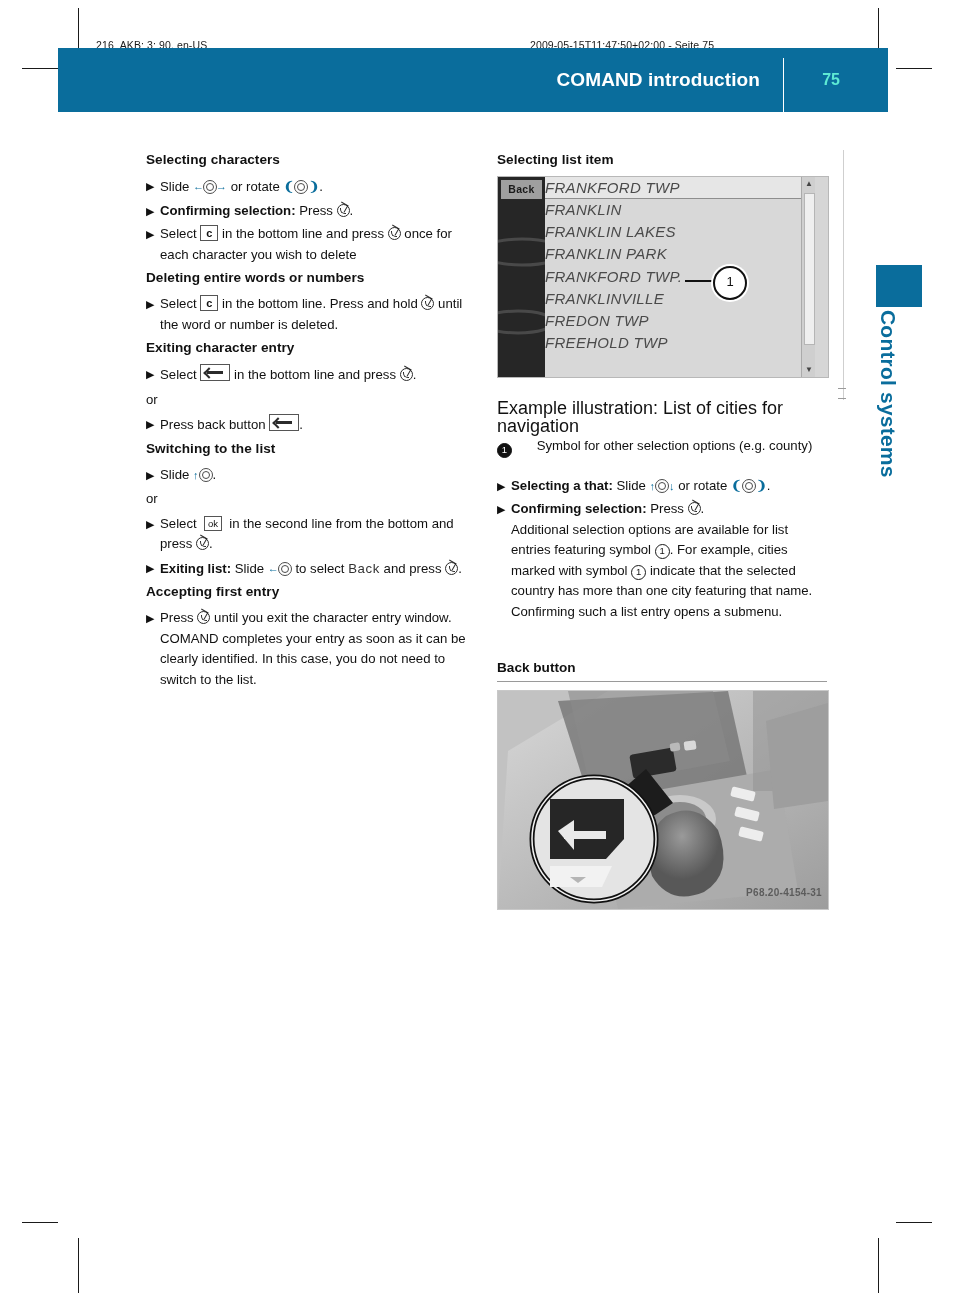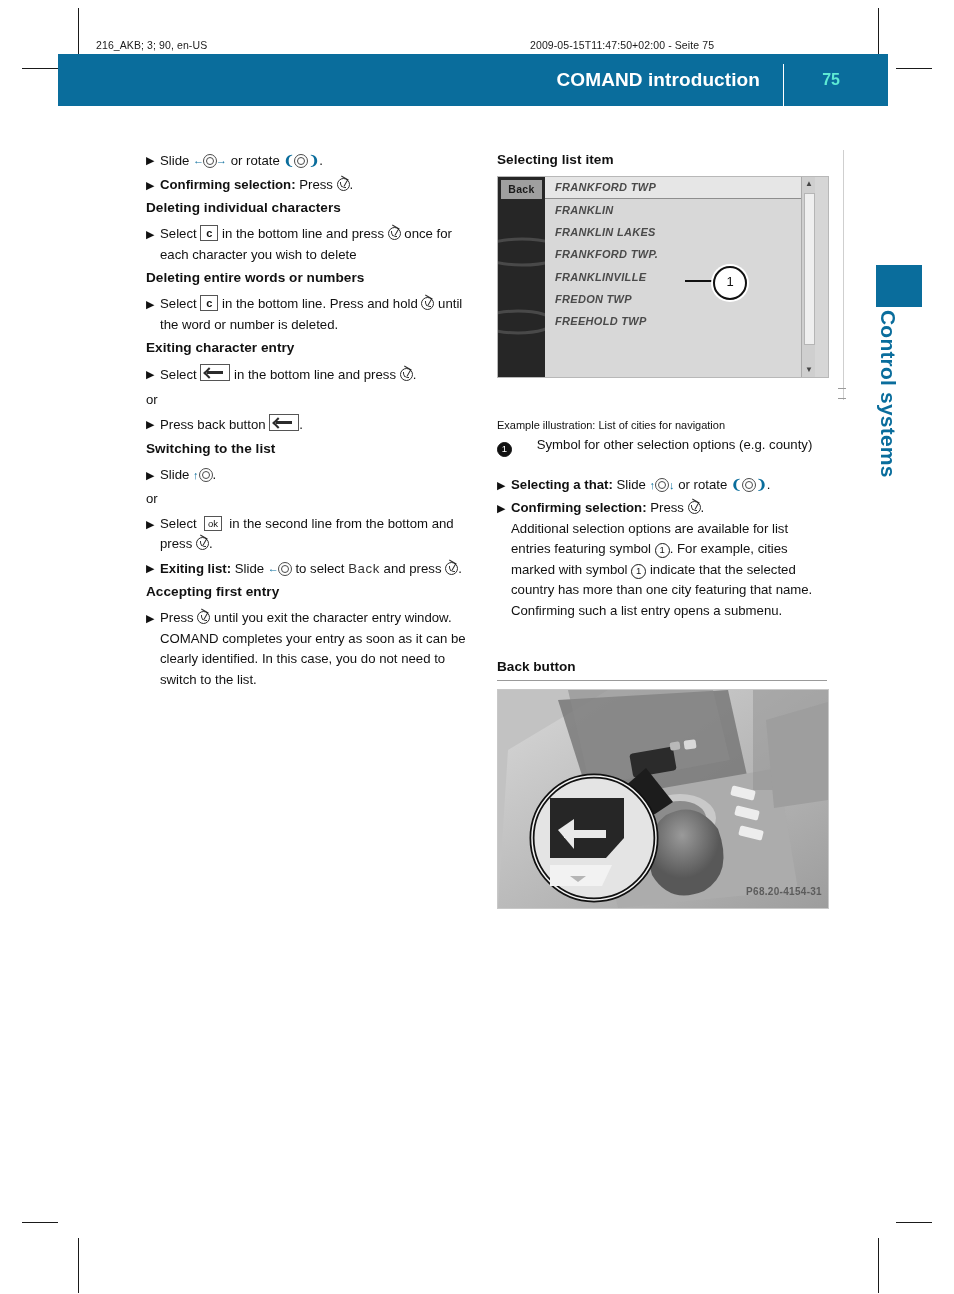--- a/index.html
+++ b/index.html
@@ -33,23 +33,23 @@
     letter-spacing: 0.1px;
     margin-top: 20px;
   }
   .meta-left  { left: 96px; top: 18px; }
   .meta-right { left: 530px; top: 18px; }
 
   
   .headbar {
     position: absolute;
     left: 58px;
-    top: 54px;
+    top: 48px;
     width: 830px;
-    height: 52px;
+    height: 64px;
     background: #0a6d9c;
   }
   .headbar-title {
     position: absolute;
     right: 128px;
     top: 50%;
     transform: translateY(-50%);
     color: #ffffff;
     font-size: 19px;
     font-weight: bold;
@@ -328,24 +328,23 @@
   }
   .fig-list-area {
     position: absolute;
     left: 47px; top: 0;
     right: 13px; bottom: 0;
     background: #d8d8d8;
   }
   .fig-row {
     height: 22.2px;
     line-height: 22.2px;
-    padding-left: 10px;
-    font-size: 11px;
+    font-size: 15px;
     font-style: italic;
-    font-weight: bold;
+    font-weight: normal;
     color: #4a4a4a;
     letter-spacing: 0.3px;
     white-space: nowrap;
     position: relative;
   }
   .fig-row.first {
     background: #e6e6e6;
     border-bottom: 1px solid #8e8e8e;
     height: 21px;
     line-height: 21px;
@@ -402,23 +401,23 @@
     position: absolute;
     right: 0;
     bottom: -16px;
     font-size: 10px;
     font-weight: bold;
     color: #3a3a3a;
     letter-spacing: 0.3px;
   }
 
   .figcaption {
-    font-size: 11px;
+    font-size: 18px;
     line-height: 18px;
-    margin-top: 38px;
+    margin-top: 21px;
   }
   .figlegend {
     display: flex;
     align-items: flex-start;
     font-size: 13.2px;
     line-height: 20.5px;
     margin-top: 1px;
   }
   .figlegend .num { flex: 0 0 auto; width: 22px; padding-top: 3px; }
   .figlegend .lbl { flex: 1 1 auto; text-align: center; }
@@ -475,39 +474,39 @@
 </div>
 
 <div class="thumbtab"></div>
 <div class="sidetab-text">Control systems</div>
 <div class="edge-rule"></div>
 <div class="edge-tick" style="top:388px;"></div>
 <div class="edge-tick" style="top:398px;"></div>
 
 <div class="col col-left">
 
+  <h3 class="sec">Selecting characters</h3>
   <div class="step">
     <div class="tri">▶</div>
     <div class="txt">
       <span>Slide</span>
       <span class="arr arr-l">←</span><span class="ring"></span><span class="arr arr-r">→</span>
       <span>or rotate</span>
       <span class="brk">❨</span><span class="ring"></span><span class="brk">❩</span><span>.</span>
     </div>
   </div>
   <div class="step">
     <div class="tri">▶</div>
     <div class="txt">
       <span class="b">Confirming selection:</span>
       <span>Press</span>
       <span class="press"></span><span>.</span>
     </div>
   </div>
 
-  <h3 class="sec sec-gap">Deleting individual characters</h3>
   <div class="step">
     <div class="tri">▶</div>
     <div class="txt">
       <span>Select</span>
       <span class="key">c</span>
       <span>in the bottom line and press</span>
       <span class="press"></span>
       <span>once for each character you wish to delete</span>
     </div>
   </div>
@@ -596,20 +595,21 @@
         <ellipse cx="30" cy="20" rx="42" ry="13" fill="none" stroke="#8a8a8a" stroke-width="3"></ellipse>
         <ellipse cx="26" cy="90" rx="36" ry="11" fill="none" stroke="#8a8a8a" stroke-width="3"></ellipse>
       </svg>
     </div>
     <div class="fig-back">Back</div>
 
     <div class="fig-list-area">
       <div class="fig-row first">FRANKFORD TWP</div>
       <div class="fig-row">FRANKLIN</div>
       <div class="fig-row">FRANKLIN LAKES</div>
+      <div class="fig-row">FRANKLIN PARK</div>
       <div class="fig-row">FRANKFORD TWP.</div>
       <div class="fig-row">FRANKLINVILLE</div>
       <div class="fig-row">FREDON TWP</div>
       <div class="fig-row">FREEHOLD TWP</div>
 
       <div class="callout-line"></div>
       <div class="callout">1</div>
 
       <div class="fig-scroll">
         <div class="ar ar-up">▲</div>

